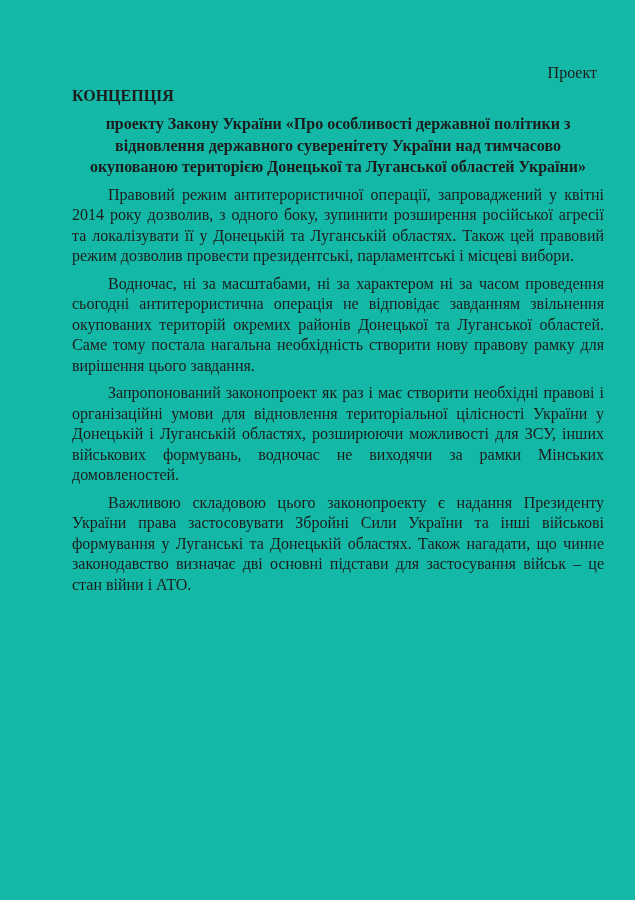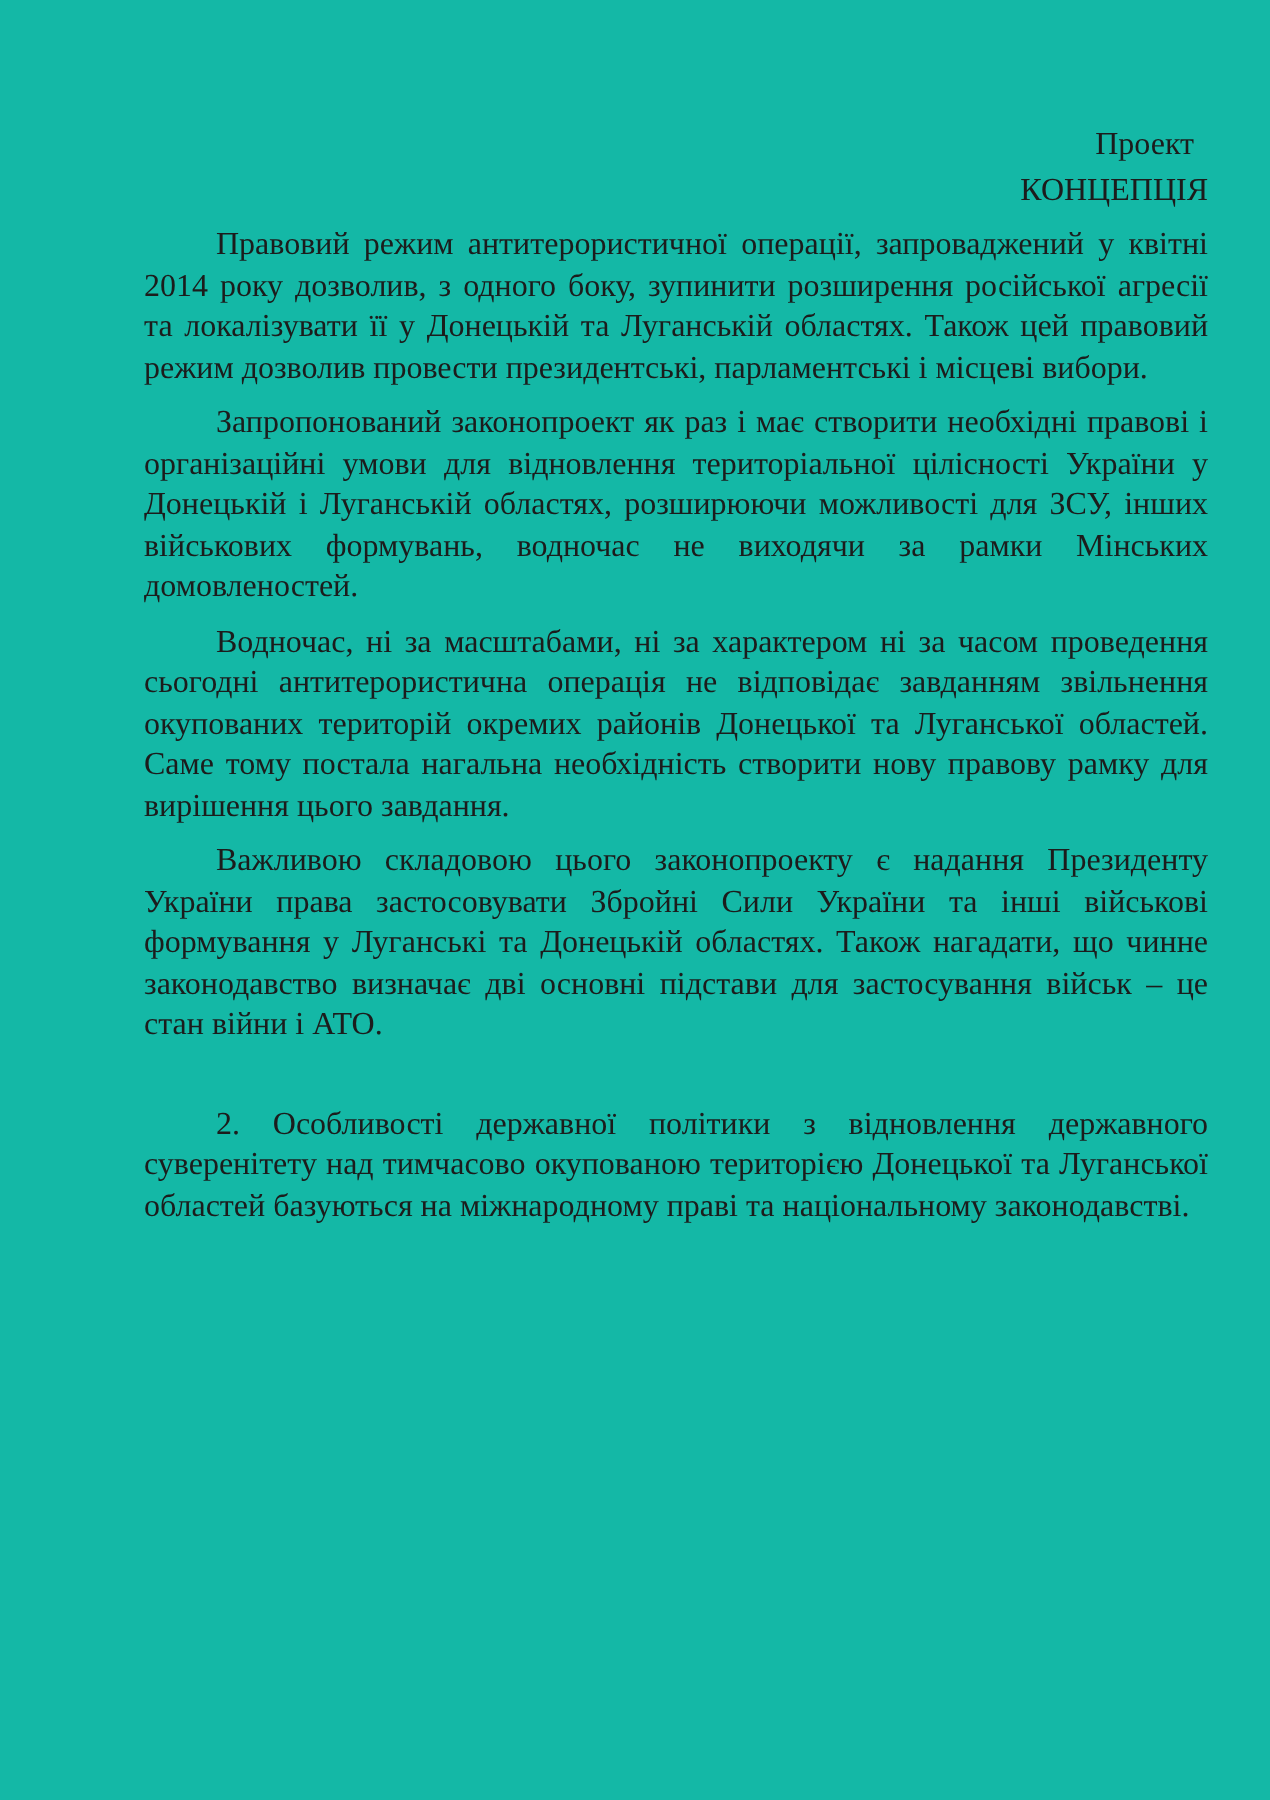--- a/index.html
+++ b/index.html
@@ -26,22 +26,22 @@
     line-height: 20.5px;
   }
   .project-label {
     margin-top: 62px;
     text-align: right;
     padding-right: 7px;
     line-height: 21px;
   }
   .concept-heading {
     margin-top: 2px;
-    text-align: right;
-    font-weight: normal;
+    text-align: left;
+    font-weight: bold;
     line-height: 21px;
   }
   .law-title {
     margin-top: 7px;
     text-align: center;
     font-weight: bold;
     line-height: 21.5px;
     padding: 0 10px;
   }
   .body-paragraph {
@@ -58,26 +58,26 @@
 </head>
 <body>
 
 <div class="page">
   <div class="content">
 
     <div class="project-label">Проект</div>
 
     <div class="concept-heading">КОНЦЕПЦІЯ</div>
 
+    <div class="law-title">проекту Закону України «Про особливості державної політики з відновлення державного суверенітету України над тимчасово окупованою територією Донецької та Луганської областей України»</div>
 
     <p class="body-paragraph first">Правовий режим антитерористичної операції, запроваджений у квітні 2014 року дозволив, з одного боку, зупинити розширення російської агресії та локалізувати її у Донецькій та Луганській областях. Також цей правовий режим дозволив провести президентські, парламентські і місцеві вибори.</p>
 
+    <p class="body-paragraph">Водночас, ні за масштабами, ні за характером ні за часом проведення сьогодні антитерористична операція не відповідає завданням звільнення окупованих територій окремих районів Донецької та Луганської областей. Саме тому постала нагальна необхідність створити нову правову рамку для вирішення цього завдання.</p>
+
     <p class="body-paragraph">Запропонований законопроект як раз і має створити необхідні правові і організаційні умови для відновлення територіальної цілісності України у Донецькій і Луганській областях, розширюючи можливості для ЗСУ, інших військових формувань, водночас не виходячи за рамки Мінських домовленостей.</p>
-
-    <p class="body-paragraph">Водночас, ні за масштабами, ні за характером ні за часом проведення сьогодні антитерористична операція не відповідає завданням звільнення окупованих територій окремих районів Донецької та Луганської областей. Саме тому постала нагальна необхідність створити нову правову рамку для вирішення цього завдання.</p>
 
     <p class="body-paragraph">Важливою складовою цього законопроекту є надання Президенту України права застосовувати Збройні Сили України та інші військові формування у Луганські та Донецькій областях. Також нагадати, що чинне законодавство визначає дві основні підстави для застосування військ – це стан війни і АТО.</p>
 
 
-    <p class="body-paragraph spaced">2. Особливості державної політики з відновлення державного суверенітету над тимчасово окупованою територією Донецької та Луганської областей базуються на міжнародному праві та національному законодавстві.</p>
 
   </div>
 </div>
 
 </body></html>

